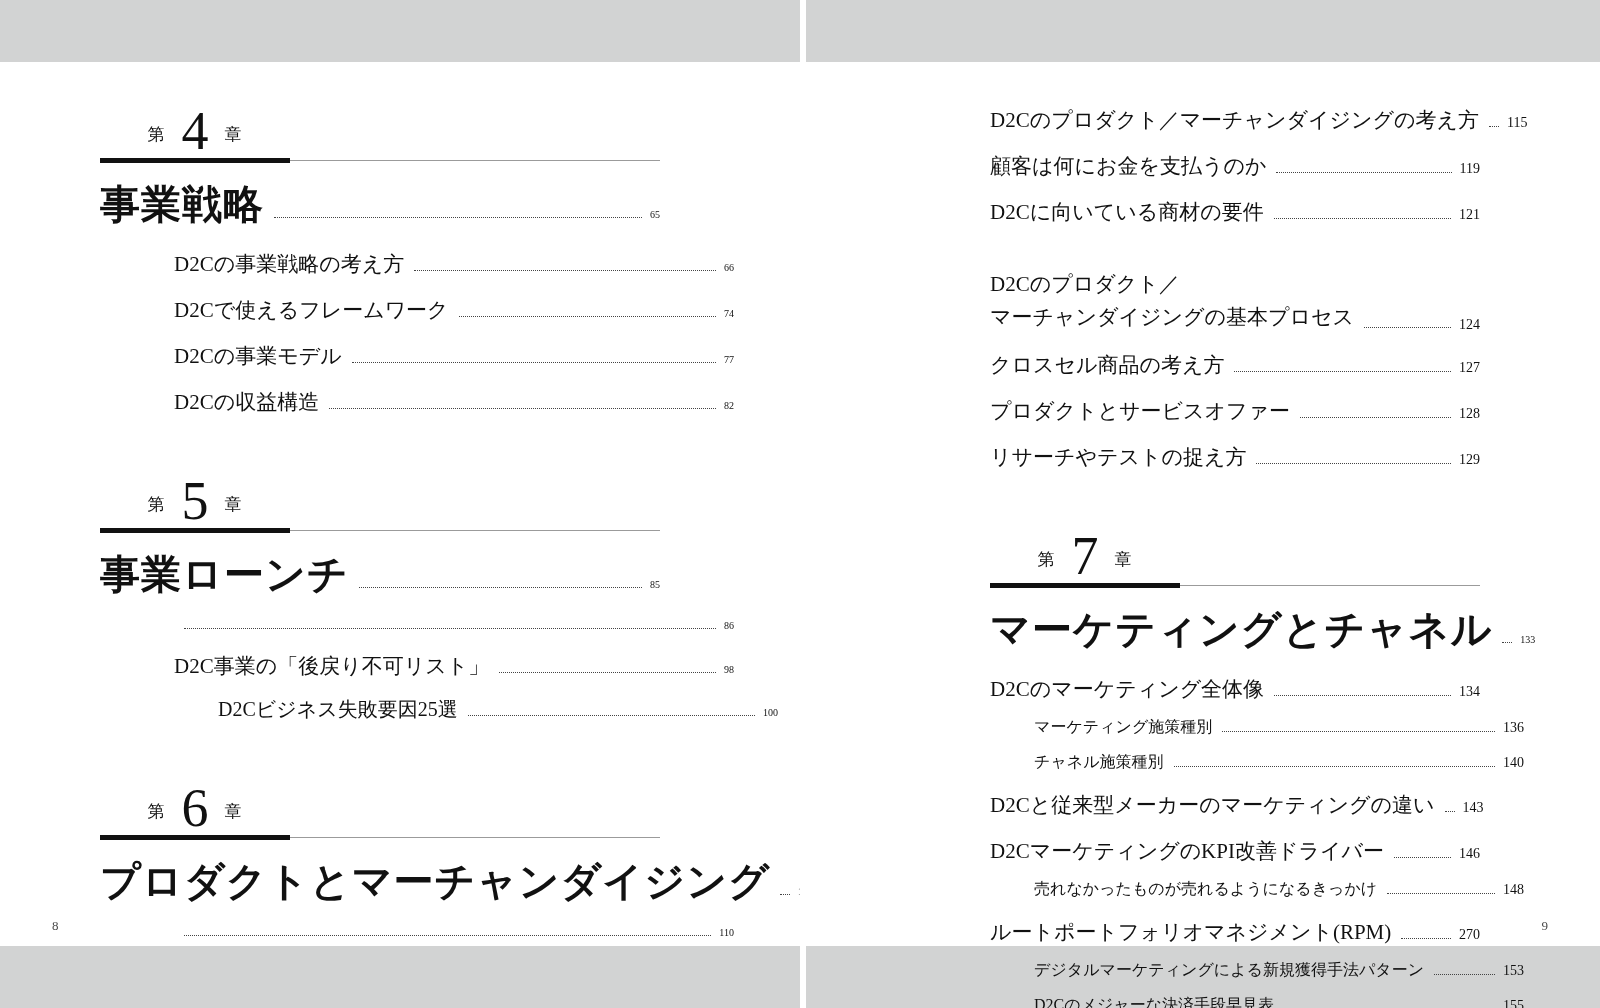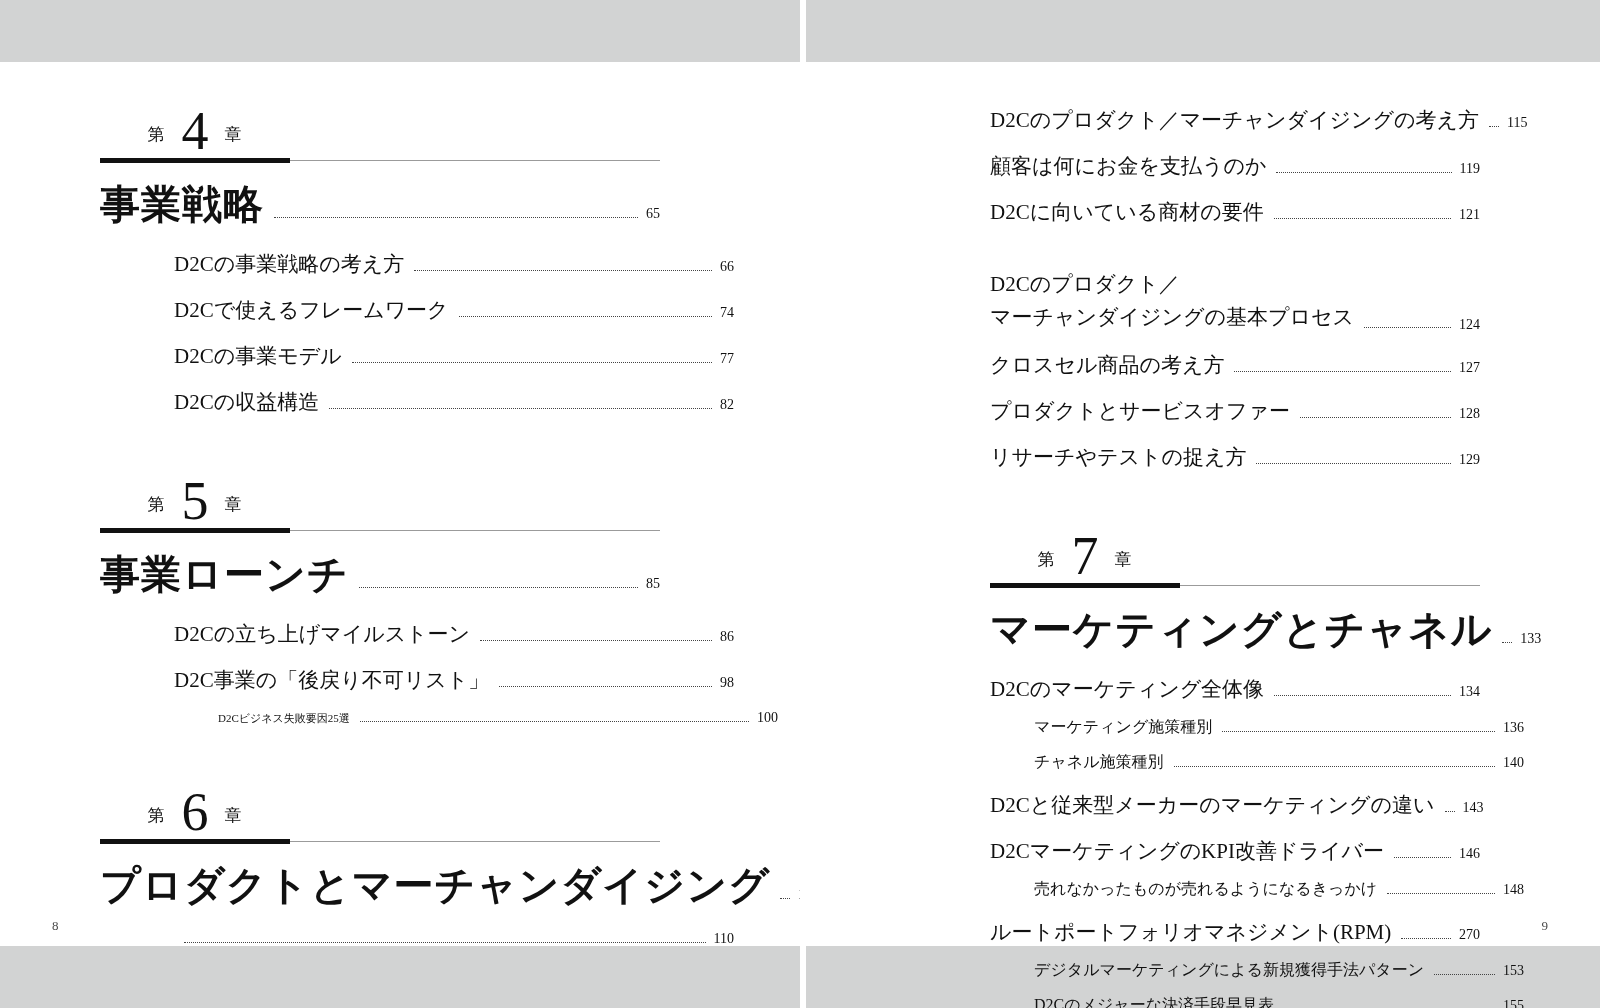--- a/index.html
+++ b/index.html
@@ -129,21 +129,21 @@
   }
   .entry .leader {
     flex: 1;
     border-bottom: 1px dotted #444;
     margin: 0 8px 5px 10px;
     height: 1px;
     min-width: 10px;
   }
   .entry .page-no {
     white-space: nowrap;
-    font-size: 14px;
+    font-size: 10px;
     font-family: "Liberation Serif", serif;
     color: #111;
   }
 
   .entry.level0 {
     margin-top: 14px;
   }
   .entry.level0 .label {
     font-size: 40px;
     font-weight: 700;
@@ -157,21 +157,21 @@
     padding-left: 74px;
   }
   .entry.level1 .label {
     font-size: 21px;
   }
   .entry.level2 {
     margin-top: 16px;
     padding-left: 118px;
   }
   .entry.level2 .label {
-    font-size: 11px;
+    font-size: 20px;
   }
 
   
   .entry.r1 {
     margin-top: 18px;
   }
   .entry.r1 .label {
     font-size: 21px;
   }
   .entry.r2 {
@@ -269,21 +269,20 @@
                 <div class="rule-thick"></div>
                 <div class="rule-thin"></div>
               </div>
             </div>
             <div class="entry level0">
               <span class="label">事業ローンチ</span>
               <span class="leader"></span>
               <span class="page-no">85</span>
             </div>
             <div class="entry level1">
-              <span class="label">D2Cの立ち上げマイルストーン</span>
               <span class="leader"></span>
               <span class="page-no">86</span>
             </div>
             <div class="entry level1">
               <span class="label">D2C事業の「後戻り不可リスト」</span>
               <span class="leader"></span>
               <span class="page-no">98</span>
             </div>
             <div class="entry level2">
               <span class="label">D2Cビジネス失敗要因25選</span>

